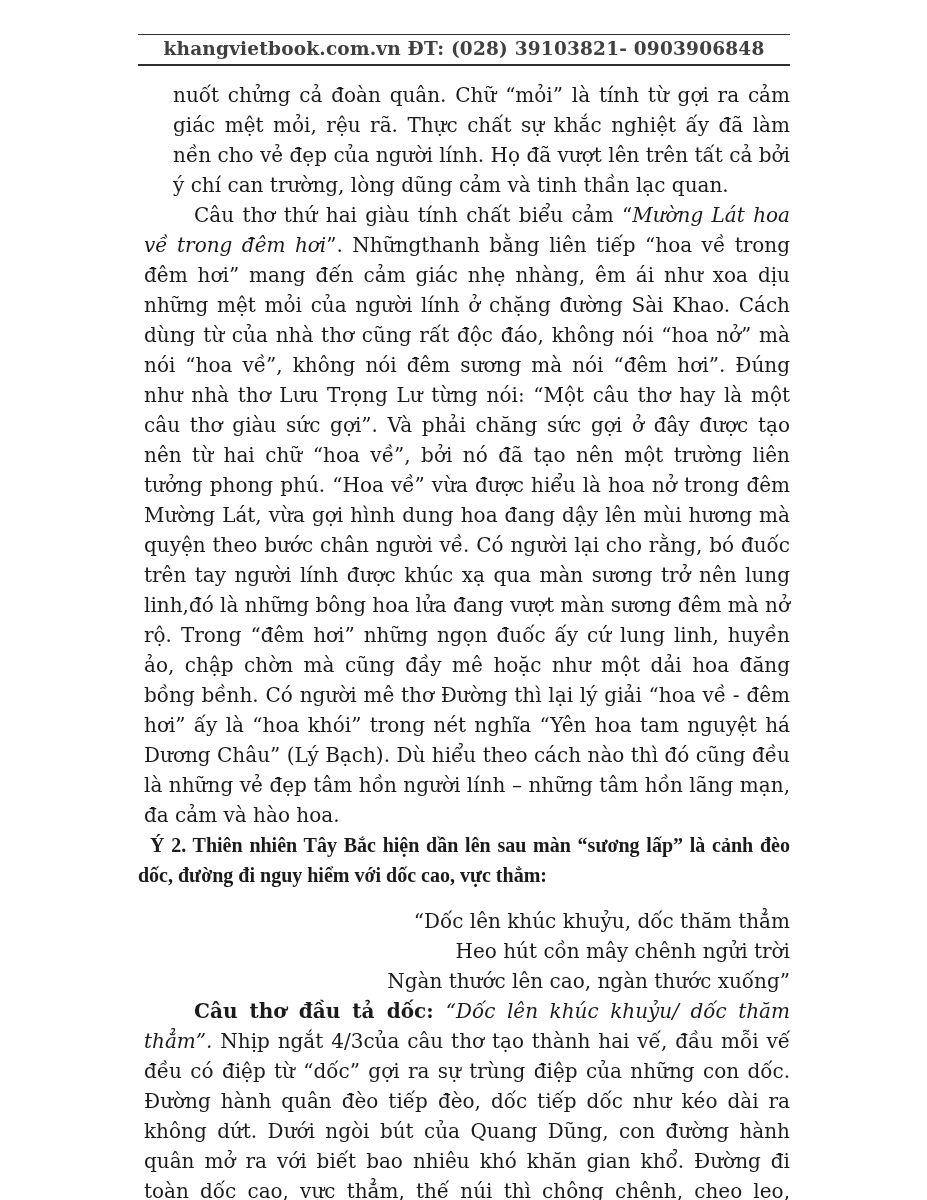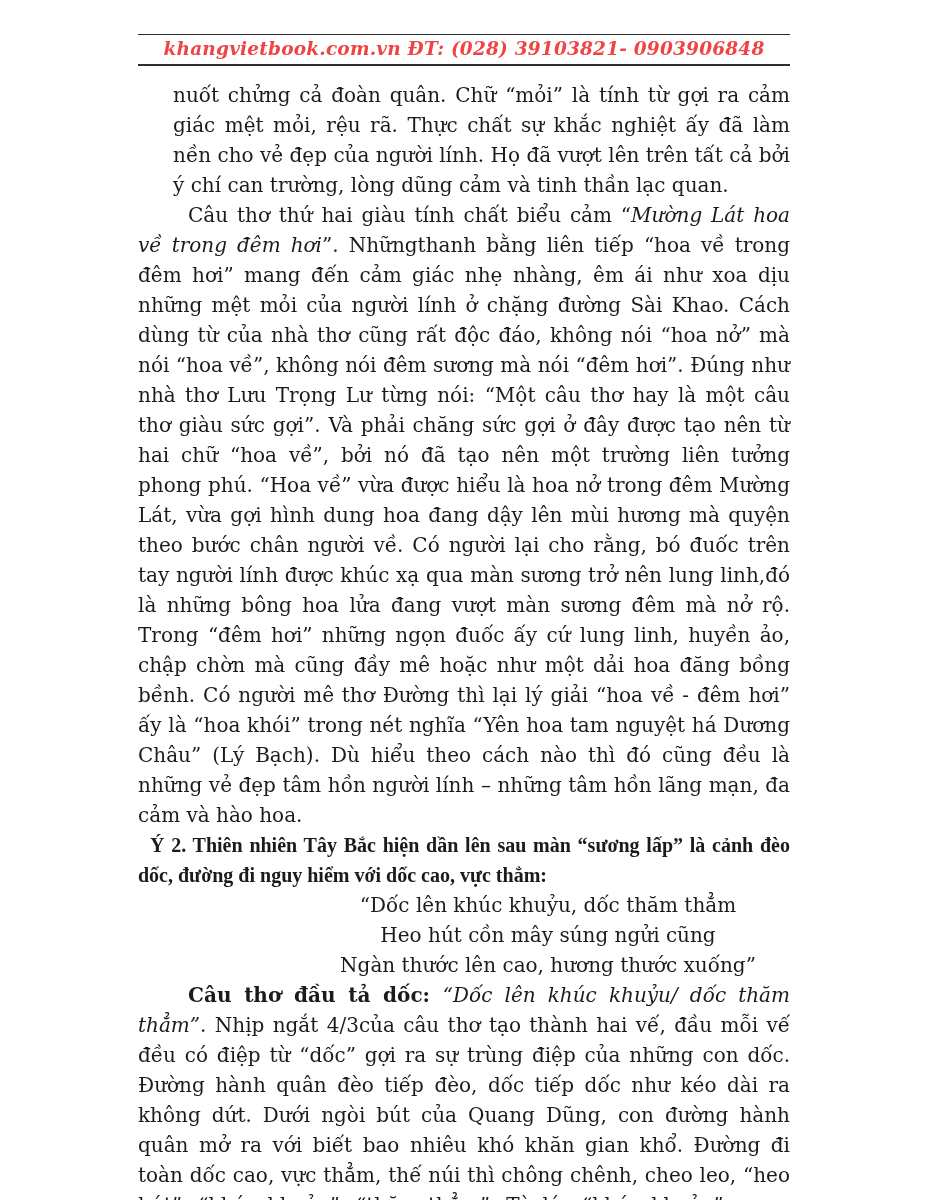--- a/index.html
+++ b/index.html
@@ -17,59 +17,59 @@
     padding: 34px 137px 0 138px;
   }
   .page-header {
     border-top: 1px solid #2e2e2e;
     border-bottom: 2px solid #2e2e2e;
     text-align: center;
     padding: 3px 0 5px 0;
     margin-bottom: 14px;
   }
   .header-text {
-    font-style: italic;
     font-weight: bold;
     font-size: 18.5px;
     letter-spacing: 0.2px;
-    color: #ef4444;
+    color: #404040;
   }
   .document-body {
     text-align: justify;
     font-size: 20px;
     line-height: 30px;
   }
   .para { margin: 0; }
   .indent-none   { text-indent: 0; margin-left: 35px; }
-  .indent-normal { text-indent: 50px; }
+  .indent-normal { text-indent: 50px; margin-left: 6px; }
   .indent-small  { text-indent: 12px; font-family: Liberation Serif, serif; }
   .seg-normal { font-style: normal; font-weight: normal; }
   .seg-italic { font-style: italic; }
   .seg-bold { font-weight: bold; }
   .verse {
     margin-left: 168px;
-    text-align: center;
+    text-align: right;
+    margin-top: 16px;
   }
   .verse-line { line-height: 30px; }
 </style>
 </head>
 <body>
 
 <div class="page">
 
   <header class="page-header">
     <div class="header-text">khangvietbook.com.vn  ĐT: (028) 39103821- 0903906848</div>
   </header>
 
   <main class="document-body">
 
   <p class="para indent-none"><span class="seg-normal">nuốt chửng cả đoàn quân. Chữ “mỏi” là tính từ gợi ra cảm giác mệt mỏi, rệu rã. Thực chất sự khắc nghiệt ấy đã làm nền cho vẻ đẹp của người lính. Họ đã vượt lên trên tất cả bởi ý chí can trường, lòng dũng cảm và tinh thần lạc quan.</span></p>
       <p class="para indent-normal"><span class="seg-normal">Câu thơ thứ hai giàu tính chất biểu cảm “</span><span class="seg-italic">Mường Lát hoa về trong đêm hơi</span><span class="seg-normal">”. Nhữngthanh bằng liên tiếp “hoa về trong đêm hơi” mang đến cảm giác nhẹ nhàng, êm ái như xoa dịu những mệt mỏi của người lính ở chặng đường Sài Khao. Cách dùng từ của nhà thơ cũng rất độc đáo, không nói “hoa nở” mà nói “hoa về”, không nói đêm sương mà nói “đêm hơi”. Đúng như nhà thơ Lưu Trọng Lư từng nói: “Một câu thơ hay là một câu thơ giàu sức gợi”. Và phải chăng sức gợi ở đây được tạo nên từ hai chữ “hoa về”, bởi nó đã tạo nên một trường liên tưởng phong phú. “Hoa về” vừa được hiểu là hoa nở trong đêm Mường Lát, vừa gợi hình dung hoa đang dậy lên mùi hương mà quyện theo bước chân người về. Có người lại cho rằng, bó đuốc trên tay người lính được khúc xạ qua màn sương trở nên lung linh,đó là những bông hoa lửa đang vượt màn sương đêm mà nở rộ. Trong “đêm hơi” những ngọn đuốc ấy cứ lung linh, huyền ảo, chập chờn mà cũng đầy mê hoặc như một dải hoa đăng bồng bềnh. Có người mê thơ Đường thì lại lý giải “hoa về - đêm hơi” ấy là “hoa khói” trong nét nghĩa “Yên hoa tam nguyệt há Dương Châu” (Lý Bạch). Dù hiểu theo cách nào thì đó cũng đều là những vẻ đẹp tâm hồn người lính – những tâm hồn lãng mạn, đa cảm và hào hoa.</span></p>
       <p class="para indent-small"><span class="seg-bold">Ý 2. Thiên nhiên Tây Bắc hiện dần lên sau màn “sương lấp” là cảnh đèo dốc, đường đi nguy hiểm với dốc cao, vực thẳm:</span></p>
       <div class="verse">
         <div class="verse-line">“Dốc lên khúc khuỷu, dốc thăm thẳm</div>
-        <div class="verse-line">Heo hút cồn mây súng ngửi cũng</div>
-        <div class="verse-line">Ngàn thước lên cao, hương thước xuống”</div>
+        <div class="verse-line">Heo hút cồn mây chênh ngửi trời</div>
+        <div class="verse-line">Ngàn thước lên cao, ngàn thước xuống”</div>
       </div>
       <p class="para indent-normal"><span class="seg-bold">Câu thơ đầu tả dốc: </span><span class="seg-italic">“Dốc lên khúc khuỷu/ dốc thăm thẳm”.</span><span class="seg-normal"> Nhịp ngắt 4/3của câu thơ tạo thành hai vế, đầu mỗi vế đều có điệp từ “dốc” gợi ra sự trùng điệp của những con dốc. Đường hành quân đèo tiếp đèo, dốc tiếp dốc như kéo dài ra không dứt. Dưới ngòi bút của Quang Dũng, con đường hành quân mở ra với biết bao nhiêu khó khăn gian khổ. Đường đi toàn dốc cao, vực thẳm, thế núi thì chông chênh, cheo leo, “heo hút”, “khúc khuỷu”, “thăm thẳm”. Từ láy “khúc khuỷu” mang nét nghĩa tượng hình, đèo dốc cứ</span></p>
     </main>
 
 </div>
 
 </body></html>

